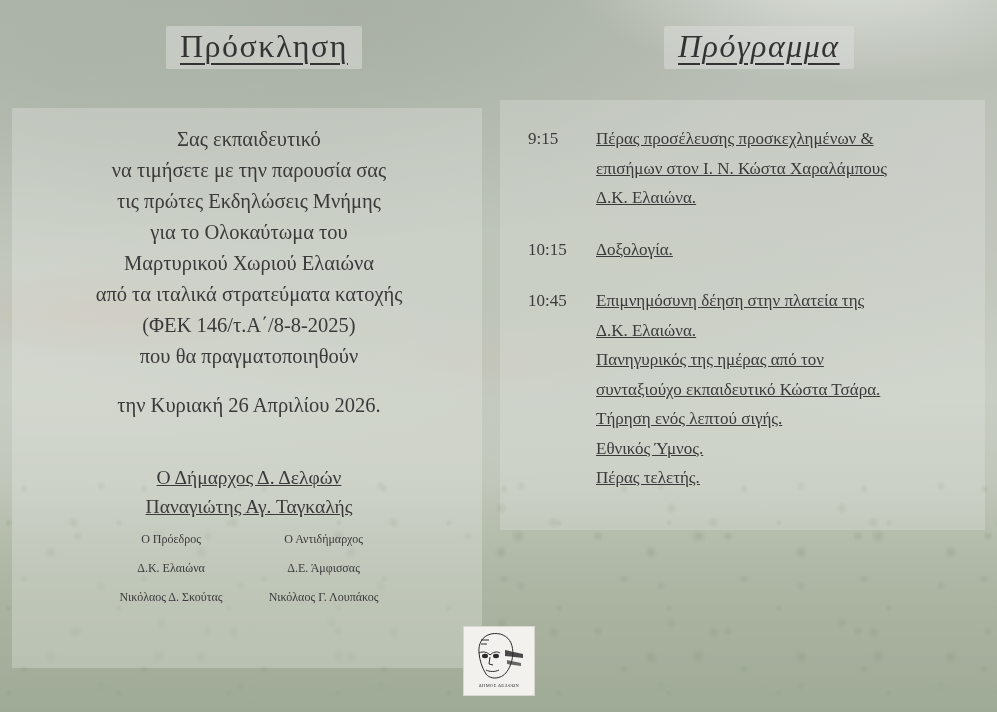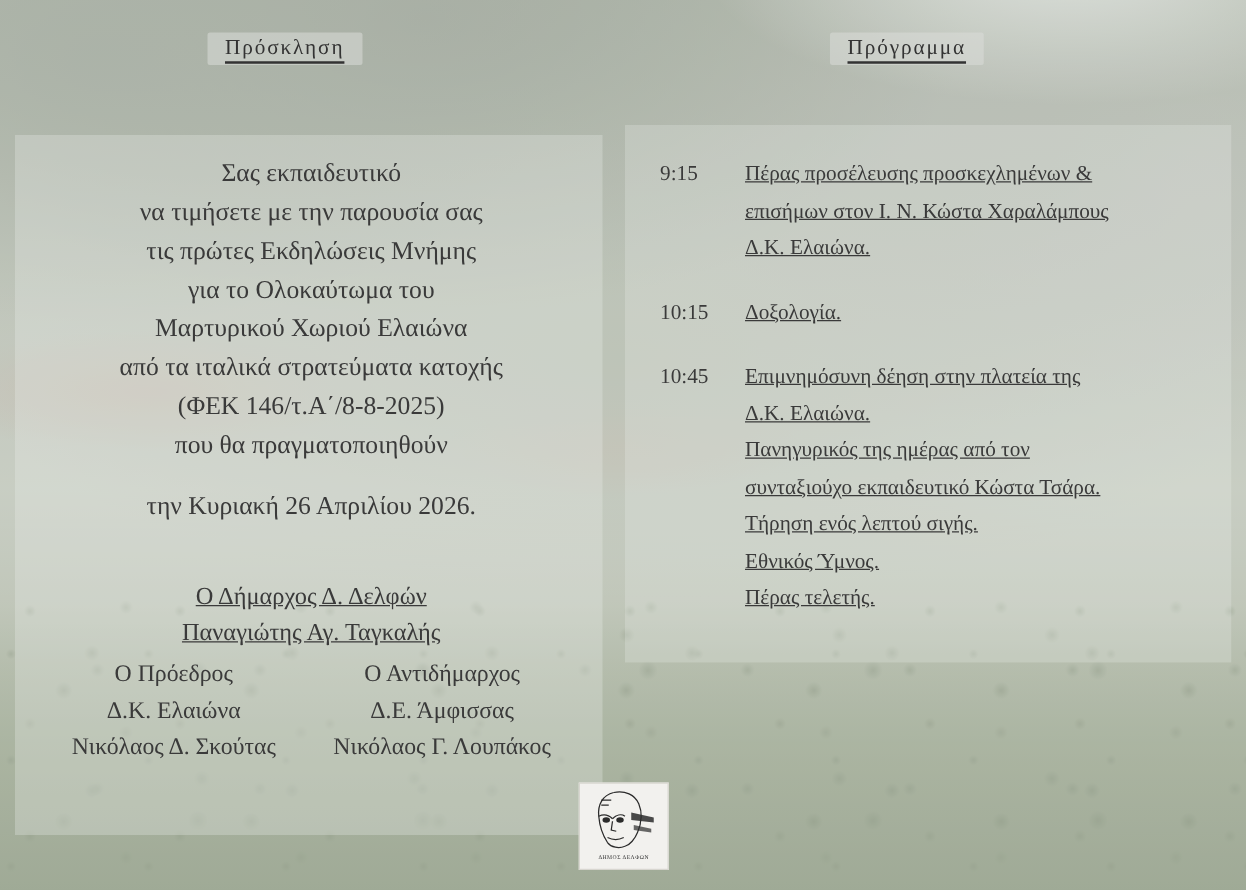--- a/index.html
+++ b/index.html
@@ -87,33 +87,33 @@
   
   .content {
     position: absolute;
     inset: 0;
     color: #3b3b3b;
   }
 
   .title {
     position: absolute;
     top: 26px;
-    font-size: 17px;
+    font-size: 32px;
     letter-spacing: 1.5px;
     color: #333;
     text-decoration: underline;
     text-underline-offset: 6px;
     text-decoration-thickness: 1.5px;
     background: rgba(218,221,216,0.55);
     padding: 2px 14px 4px 14px;
     border-radius: 2px;
     text-align: center;
   }
   #title-left  { left: 166px; }
-  #title-right { left: 664px; }
+  #title-right { left: 664px; font-style: italic; }
 
   
   .invite {
     position: absolute;
     left: 18px;
     top: 124px;
     width: 462px;
     text-align: center;
     font-size: 20.5px;
     line-height: 31px;
@@ -129,21 +129,21 @@
   }
 
   .sig-two {
     position: absolute;
     left: 18px;
     top: 525px;
     width: 462px;
     display: flex;
     justify-content: center;
     gap: 46px;
-    font-size: 19px;
+    font-size: 12px;
     line-height: 29px;
     text-align: center;
     color: #3a3a3a;
   }
 
   
   .programme {
     position: absolute;
     left: 528px;
     top: 124px;

